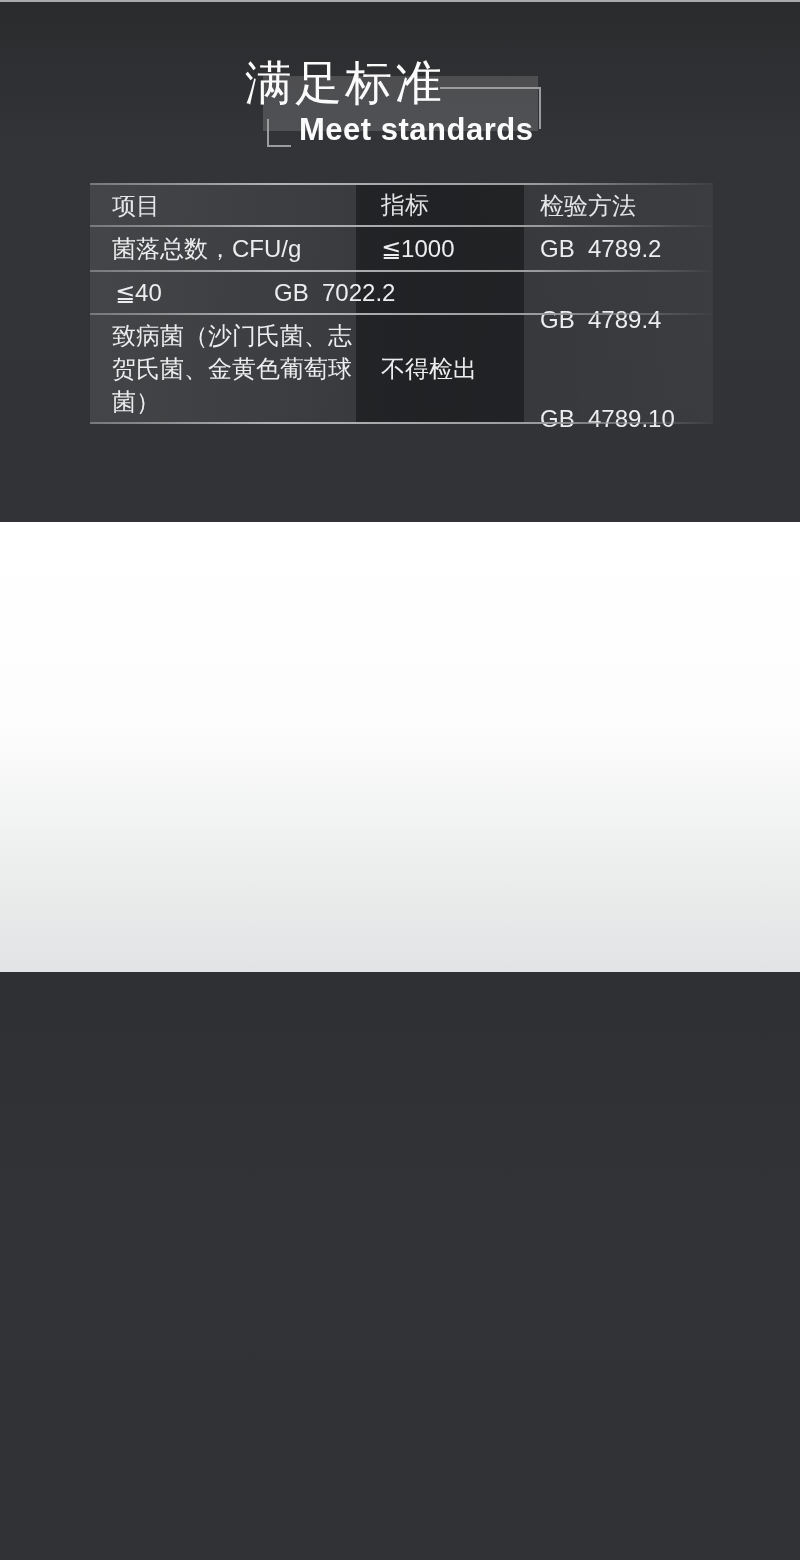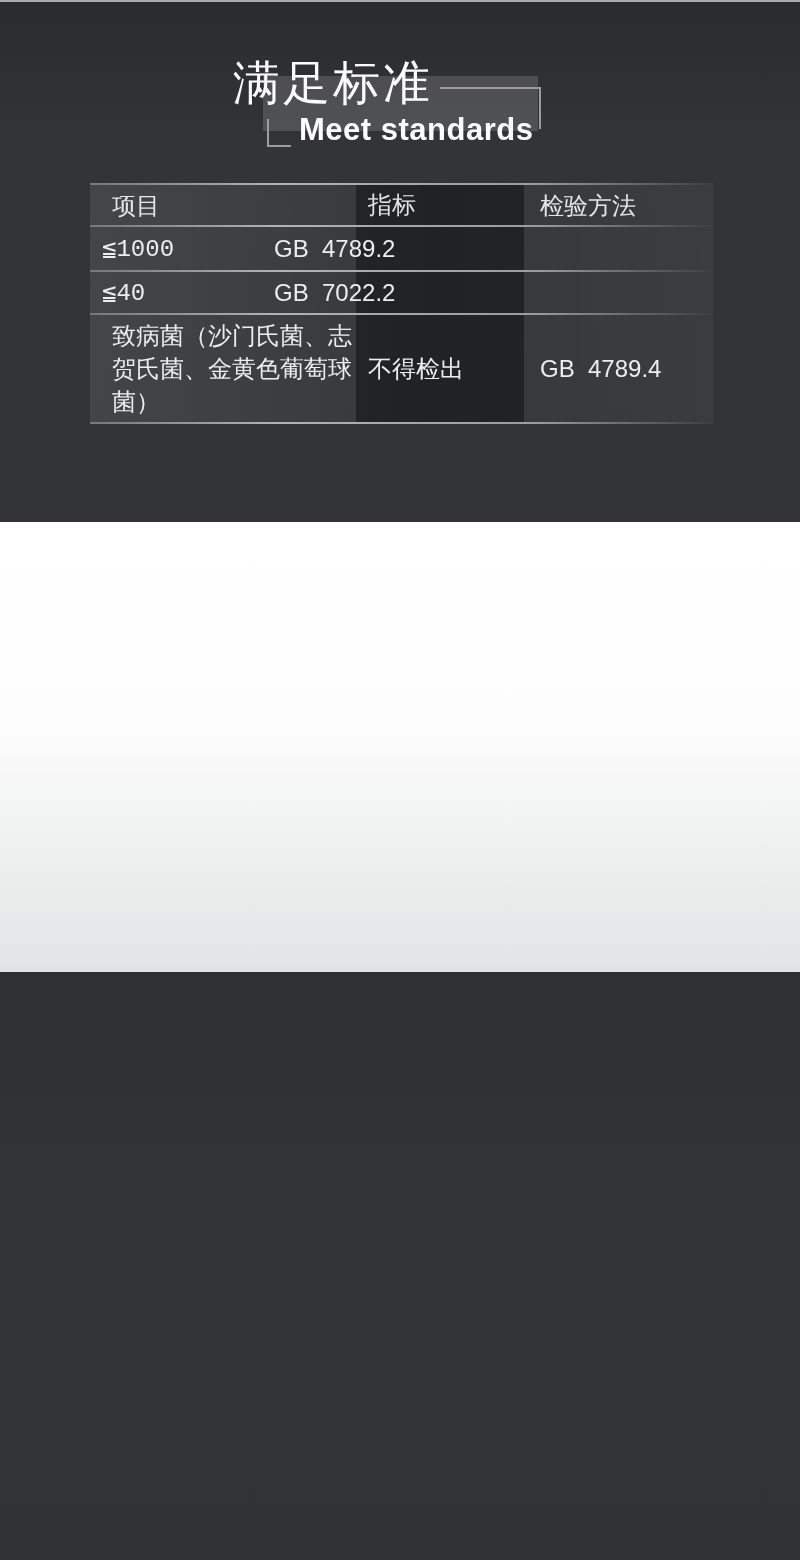--- a/index.html
+++ b/index.html
@@ -31,21 +31,21 @@
   .stable{
     position:absolute;left:90px;top:183px;width:623px;
     background:linear-gradient(90deg,rgba(255,255,255,0.085),rgba(255,255,255,0.02) 55%,rgba(255,255,255,0.045));
   }
   .col2shade{position:absolute;left:266px;top:0;width:168px;height:100%;
     background:rgba(14,15,18,0.52);z-index:0;}
   .sep{position:relative;z-index:2;height:2px;
     background:linear-gradient(90deg,#77787a,#b2b3b5 30%,#9a9b9d 72%,rgba(90,91,93,0.05));}
   .trow{position:relative;z-index:1;display:flex;align-items:center;color:#ecedee;font-size:24px;}
   .trow .c1{width:266px;padding-left:22px;line-height:33px;}
-  .trow .c2{width:168px;padding-left:12px;font-family:Liberation Mono, monospace;}
+  .trow .c2{width:168px;padding-left:25px;}
   .trow .c3{width:189px;padding-left:16px;white-space:pre;line-height:33px;}
   .thead{color:#e4e5e7;}
   .h-header{height:40px;} .h-r1{height:43px;} .h-r2{height:41px;} .h-r3{height:107px;}
 
   
   .mbox{
     position:absolute;left:58px;top:674px;width:684px;height:232px;
     background:linear-gradient(180deg,#c3c4c6 0%,#d2d3d5 45%,#e0e1e2 100%);
     padding:15px 20px 0 28px;color:#363738;font-size:23px;line-height:44px;
   }
@@ -54,56 +54,58 @@
 </head>
 <body>
 
 <div class="page">
 
   <section class="sec sec-dark1">
     <div class="topline"></div>
 
     <div>
       <div class="abs glass" style="left:263px;top:76px;width:275px;height:55px;"></div>
-      <div class="abs cjk-title t-light" style="left:233px;top:58px;">满足标准</div>
+      <div class="abs cjk-title t-light" style="left:245px;top:58px;">满足标准</div>
       <div class="abs hline" style="left:440px;top:87px;width:101px;"></div>
       <div class="abs vline" style="left:539px;top:87px;height:42px;"></div>
       <div class="abs vline" style="left:267px;top:119px;height:28px;"></div>
       <div class="abs hline" style="left:267px;top:145px;width:24px;"></div>
       <div class="abs en-title t-light" style="left:299px;top:113px;">Meet standards</div>
     </div>
 
     <div class="stable">
       <div class="col2shade"></div>
 
       <div class="sep"></div>
       <div class="trow thead h-header">
         <div class="c1">项目</div>
         <div class="c2">指标</div>
         <div class="c3">检验方法</div>
       </div>
 
       <div class="sep"></div>
       <div class="trow h-r1">
+        <div class="c1">菌落总数，CFU/g</div>
         <div class="c2">≦1000</div>
         <div class="c3">GB  4789.2</div>
       </div>
 
       <div class="sep"></div>
       <div class="trow h-r2">
         <div class="c2">≦40</div>
         <div class="c3">GB  7022.2</div>
       </div>
 
       <div class="sep"></div>
       <div class="trow h-r3">
         <div class="c1" style="width:266px;">致病菌（沙门氏菌、志贺氏菌、金黄色葡萄球菌）</div>
         <div class="c2">不得检出</div>
         <div class="c3">
           <div>GB  4789.4</div>
+          <div>GB  4789.10</div>
         </div>
       </div>
       <div class="sep"></div>
     </div>
   </section>
 
   <section class="sec sec-light">
     <div>
       <div class="abs cjk-title t-dark" style="left:201px;top:562px;font-size:48px;">维护与保养</div>
       <div class="abs hline on-light" style="left:450px;top:589px;width:94px;"></div>

